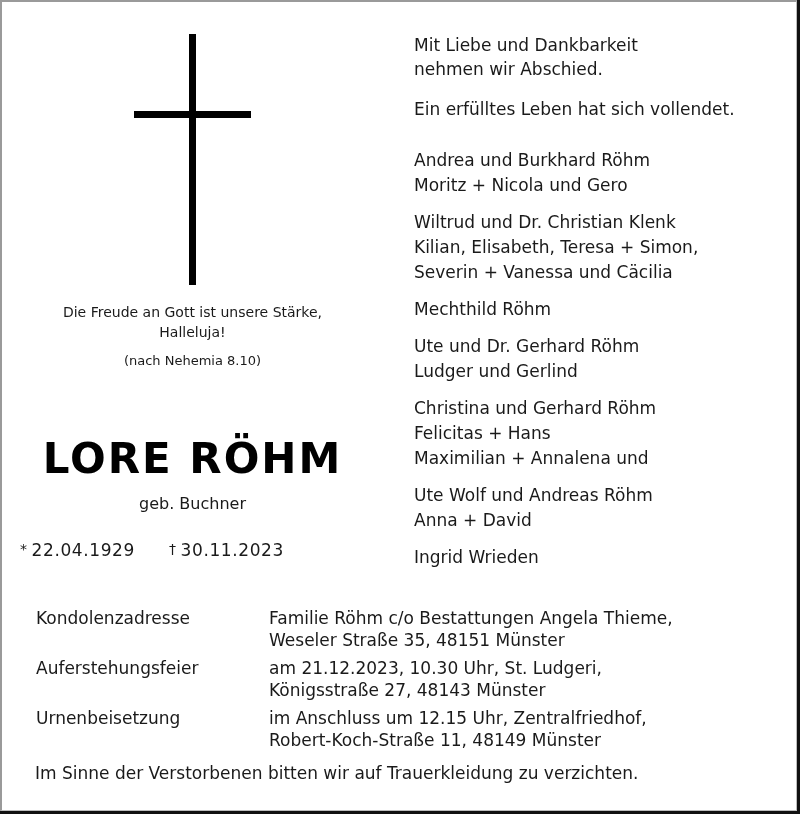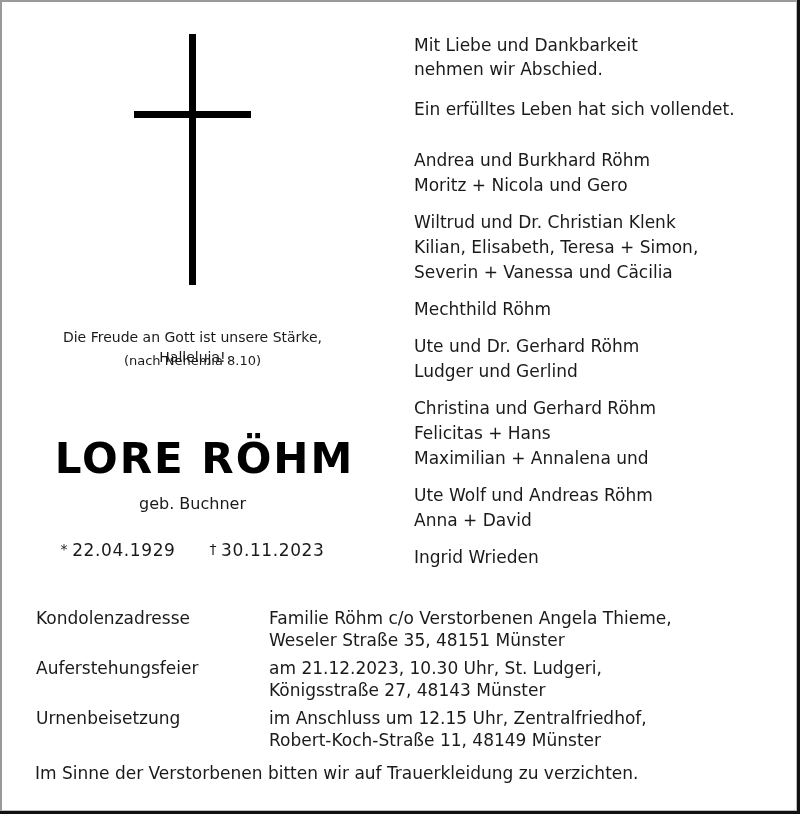--- a/index.html
+++ b/index.html
@@ -19,30 +19,30 @@
       box-sizing: border-box;
     }
     .frame-shadow-r { position: absolute; left: 797px; top: 0; width: 3px; height: 814px; background: #111; }
     .frame-shadow-b { position: absolute; left: 0; top: 811px; width: 800px; height: 3px; background: #111; }
 
     
     .cross-v { position: absolute; left: 189px; top: 34px; width: 7px; height: 251px; background: #000; }
     .cross-h { position: absolute; left: 134px; top: 111px; width: 117px; height: 7px; background: #000; }
 
     
-    .left-col { position: absolute; left: 20px; width: 345px; text-align: center; margin-top: 25px; }
+    .left-col { position: absolute; left: 20px; width: 345px; text-align: center; }
     .verse { top: 302px; font-size: 14px; line-height: 20px; color: #1a1a1a; }
     .verse-ref { position: absolute; left: 20px; width: 345px; text-align: center; top: 352px; font-size: 13px; line-height: 18px; }
     .name {
-      position: absolute; left: 32px; width: 345px; text-align: center;
+      position: absolute; left: 20px; width: 345px; text-align: center;
       top: 433px; font-size: 42px; line-height: 52px; font-weight: bold;
       color: #000; letter-spacing: 2px;
     }
     .maiden { position: absolute; left: 20px; width: 345px; text-align: center; top: 493px; font-size: 16px; line-height: 22px; }
-    .dates { position: absolute; left: 20px; width: 345px; top: 538px; font-size: 17px; line-height: 24px; display: flex; justify-content: center; gap: 34px; letter-spacing: 0.6px; }
+    .dates { position: absolute; left: 20px; width: 345px; top: 538px; font-size: 17px; line-height: 24px; display: flex; gap: 34px; letter-spacing: 0.6px; }
     .dates .sym { font-size: 14px; margin-right: 4px; position: relative; top: -2px; }
 
     
     .right-col { position: absolute; left: 414px; width: 380px; font-size: 17px; line-height: 24px; color: #1a1a1a; }
     .intro { top: 33px; }
     .intro .line { display: block; }
     .intro .gap { margin-top: 16px; }
     .mourners { top: 148px; }
     .group { margin-bottom: 12px; }
     .group .line { display: block; height: 25px; line-height: 25px; }
@@ -119,21 +119,21 @@
     </div>
     <div class="group">
       <span class="line">Ingrid Wrieden</span>
     </div>
   </div>
 
   <div class="info">
     <div class="info-row">
       <div class="info-label">Kondolenzadresse</div>
       <div class="info-value">
-        <span class="line">Familie Röhm c/o Verstorbenen Angela Thieme,</span>
+        <span class="line">Familie Röhm c/o Bestattungen Angela Thieme,</span>
         <span class="line">Weseler Straße 35, 48151 Münster</span>
       </div>
     </div>
     <div class="info-row">
       <div class="info-label">Auferstehungsfeier</div>
       <div class="info-value">
         <span class="line">am 21.12.2023, 10.30 Uhr, St. Ludgeri,</span>
         <span class="line">Königsstraße 27, 48143 Münster</span>
       </div>
     </div>

